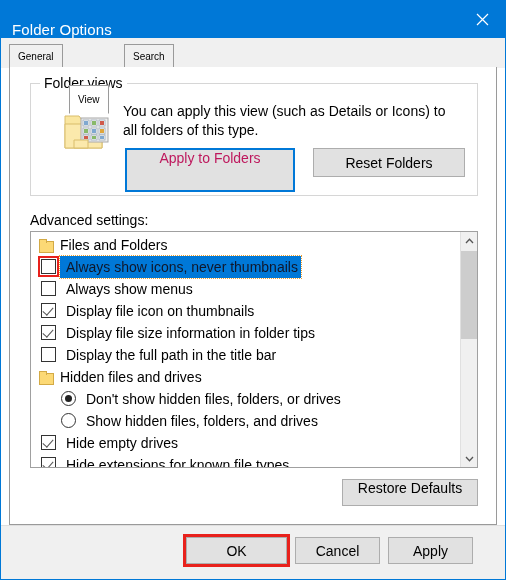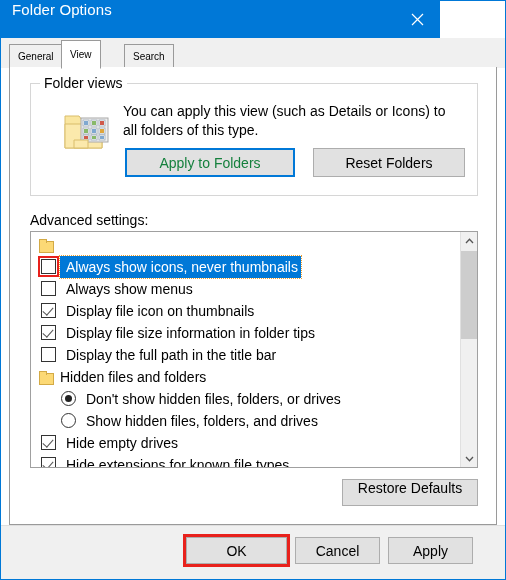--- a/index.html
+++ b/index.html
@@ -15,23 +15,23 @@
     position: relative;
     width: 506px; height: 580px;
     border: 1px solid #0078d7;
     background: #ffffff;
     overflow: hidden;
   }
 
   
   #titlebar {
     position: absolute; left: 0; top: 0;
-    width: 439px; height: 37px;
+    width: 504px; height: 37px;
     background: #0078d7;
-    display: flex; align-items: flex-start;
+    display: flex; align-items: flex-end;
   }
   #title-text {
     color: #ffffff;
     font-size: 15px;
     margin-left: 11px;
     letter-spacing: .1px;
     white-space: nowrap;
   }
   #close-button {
     position: absolute; right: 0; top: 0;
@@ -59,21 +59,21 @@
     cursor: default;
   }
   .tab.active {
     top: 2px;
     height: 29px;
     background: #ffffff;
     border-bottom: 1px solid #ffffff;
     z-index: 3;
   }
   #tab-general { left: 8px; }
-  #tab-view    { left: 60px; }
+  #tab-view    { left: 68px; margin-top: 45px; }
   #tab-search  { left: 123px; }
 
   
   #content {
     position: absolute; left: 8px; top: 66px;
     width: 488px; height: 458px;
     background: #ffffff;
     border: 1px solid #9a9a9a;
     border-top: none;
   }
@@ -102,25 +102,25 @@
   }
   #folder-views-desc {
     position: absolute; left: 92px; top: 18px;
     width: 340px;
     font-size: 14px;
     color: #000000;
     line-height: 19px;
   }
   #apply-folders-button {
     position: absolute; left: 94px; top: 64px;
-    width: 170px; height: 29px;
+    width: 170px; height: 44px;
     background: #e1e1e1;
     border: 2px solid #0078d7;
-    font-size: 14px; color: #15803d;
-    display: flex; align-items: center; justify-content: center;
+    font-size: 14px; color: #be185d;
+    display: flex; justify-content: center;
     cursor: default;
   }
   #reset-folders-button {
     position: absolute; left: 282px; top: 64px;
     width: 152px; height: 29px;
     background: #e1e1e1;
     border: 1px solid #adadad;
     font-size: 14px; color: #000;
     display: flex; align-items: center; justify-content: center;
     cursor: default;
@@ -157,21 +157,21 @@
 
   .srow.header { padding-left: 8px; }
   .srow.header .lbl { padding-left: 7px; }
   .srow.check  { padding-left: 29px; }
   .srow.check .lbl { padding-left: 6px; }
   .srow.radio  { padding-left: 49px; }
   .srow.radio .lbl { padding-left: 6px; }
 
   .srow.selected .lbl {
     background: #0078d7;
-    color: #ffffff;
+    color: #0f172a;
     outline: 1px dotted #f0a030;
     padding-left: 6px; padding-right: 3px;
   }
 
   
   .folder-glyph {
     width: 14px; height: 12px;
     position: relative;
     flex: 0 0 auto;
   }
@@ -360,20 +360,21 @@
           <span>Reset Folders</span>
         </div>
       </div>
 
       <div id="advanced-label">Advanced settings:</div>
 
       <div id="settings-listbox">
         <div id="settings-list">
             <div class="srow header">
               <span class="folder-glyph"></span>
+              <span class="lbl">Files and Folders</span>
             </div>
             <div class="srow check selected">
               <span class="cb"></span>
               <span class="cb-highlight"></span>
               <span class="lbl">Always show icons, never thumbnails</span>
             </div>
             <div class="srow check">
               <span class="cb"></span>
               <span class="lbl">Always show menus</span>
             </div>
@@ -384,21 +385,21 @@
             <div class="srow check">
               <span class="cb checked"></span>
               <span class="lbl">Display file size information in folder tips</span>
             </div>
             <div class="srow check">
               <span class="cb"></span>
               <span class="lbl">Display the full path in the title bar</span>
             </div>
             <div class="srow header">
               <span class="folder-glyph"></span>
-              <span class="lbl">Hidden files and folders</span>
+              <span class="lbl">Hidden files and drives</span>
             </div>
             <div class="srow radio">
               <span class="rb selectedradio"></span>
               <span class="lbl">Don't show hidden files, folders, or drives</span>
             </div>
             <div class="srow radio">
               <span class="rb"></span>
               <span class="lbl">Show hidden files, folders, and drives</span>
             </div>
             <div class="srow check">

